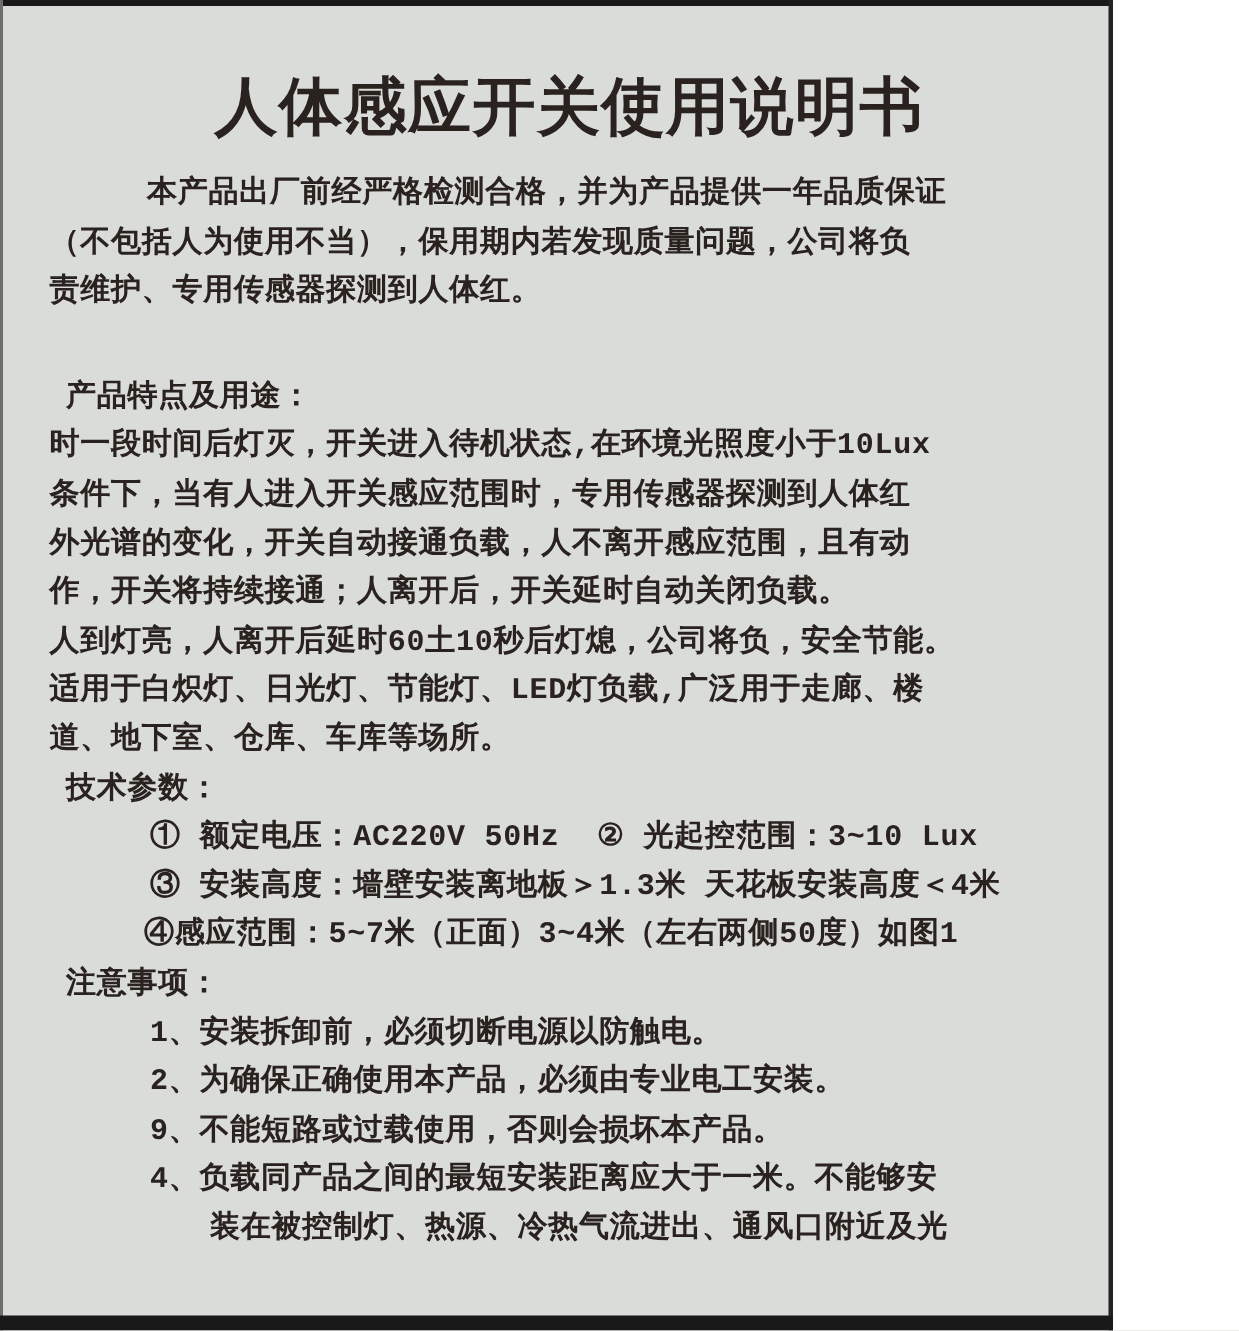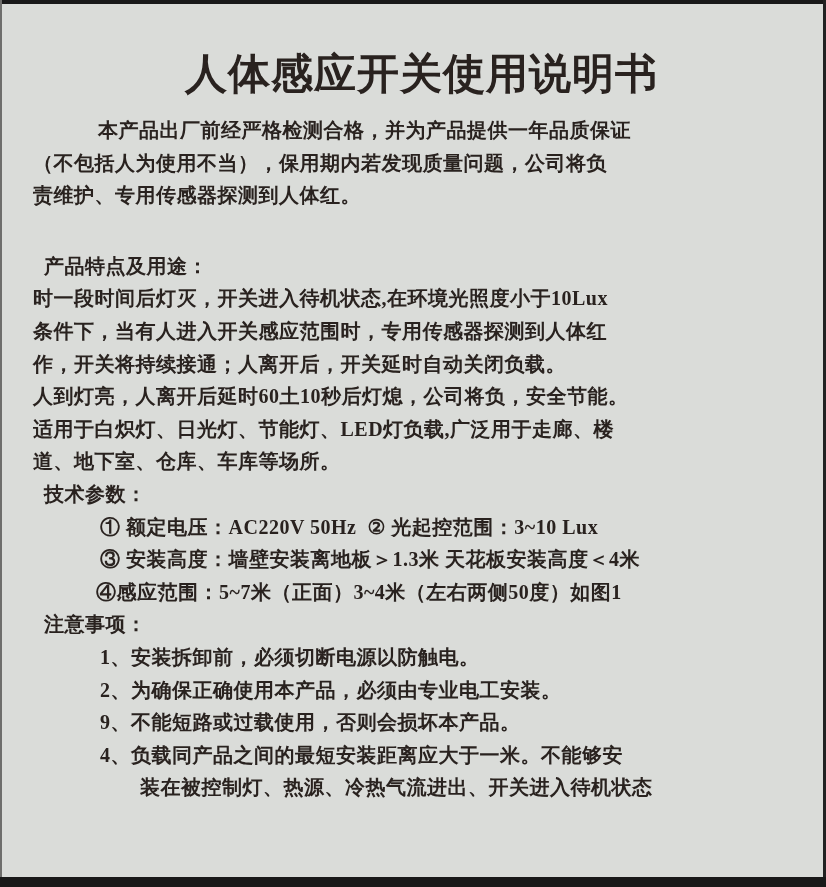--- a/index.html
+++ b/index.html
@@ -1,21 +1,21 @@
 <!DOCTYPE html>
 <html><head>
 <meta charset="utf-8">
 <style>
   html,body{margin:0;padding:0;}
   .page{
     position:relative;
-    width:826px;height:887px;
+    width:742px;height:887px;
     background:#dadcd9;
     overflow:hidden;
-    font-family:Liberation Serif, serif;
+    font-family:Liberation Mono, monospace;
     font-weight:700;
     color:#29221f;
   }
   .edge{position:absolute;background:#191919;}
   .edge-top{left:0;top:0;width:826px;height:4px;}
   .edge-bottom{left:0;top:877px;width:826px;height:10px;}
   .edge-right{right:0;top:0;width:3px;height:887px;background:#222;}
   .edge-left{left:0;top:0;width:2px;height:887px;background:#6e6e6c;}
   .content{
     position:absolute;
@@ -60,36 +60,37 @@
       <div class="line">（不包括人为使用不当），保用期内若发现质量问题，公司将负</div>
       <div class="line">责维护、专用传感器探测到人体红。</div>
     </div>
 
     <div class="spacer"></div>
 
     <div>
       <div class="line heading">产品特点及用途：</div>
       <div class="line">时一段时间后灯灭，开关进入待机状态,在环境光照度小于10Lux</div>
       <div class="line">条件下，当有人进入开关感应范围时，专用传感器探测到人体红</div>
+      <div class="line">外光谱的变化，开关自动接通负载，人不离开感应范围，且有动</div>
       <div class="line">作，开关将持续接通；人离开后，开关延时自动关闭负载。</div>
       <div class="line">人到灯亮，人离开后延时60土10秒后灯熄，公司将负，安全节能。</div>
       <div class="line">适用于白炽灯、日光灯、节能灯、LED灯负载,广泛用于走廊、楼</div>
       <div class="line">道、地下室、仓库、车库等场所。</div>
     </div>
 
     <div>
       <div class="line heading">技术参数：</div>
       <div class="line pad-list">① 额定电压：AC220V 50Hz  ② 光起控范围：3~10 Lux</div>
       <div class="line pad-list">③ 安装高度：墙壁安装离地板＞1.3米 天花板安装高度＜4米</div>
       <div class="line pad-circ4">④感应范围：5~7米（正面）3~4米（左右两侧50度）如图1</div>
     </div>
 
     <div>
       <div class="line heading">注意事项：</div>
       <div class="line pad-list">1、安装拆卸前，必须切断电源以防触电。</div>
       <div class="line pad-list">2、为确保正确使用本产品，必须由专业电工安装。</div>
       <div class="line pad-list">9、不能短路或过载使用，否则会损坏本产品。</div>
       <div class="line pad-list">4、负载同产品之间的最短安装距离应大于一米。不能够安</div>
-      <div class="line pad-wrap">装在被控制灯、热源、冷热气流进出、开关进入待机状态</div>
+      <div class="line pad-wrap">装在被控制灯、热源、冷热气流进出、通风口附近及光</div>
     </div>
 
   </div>
 </div>
 
 </body></html>

